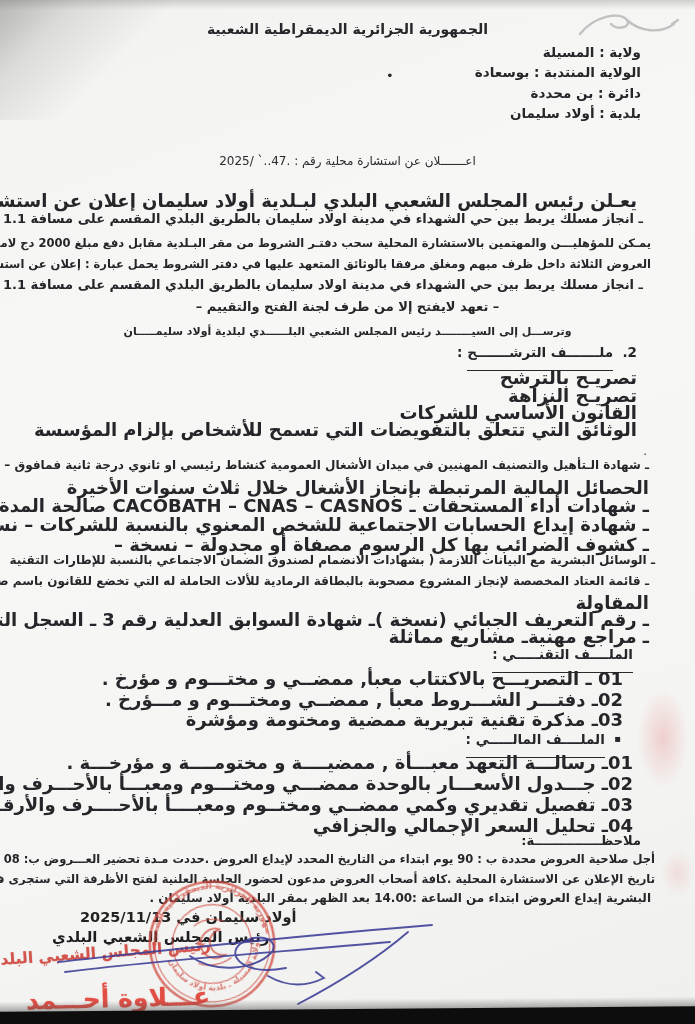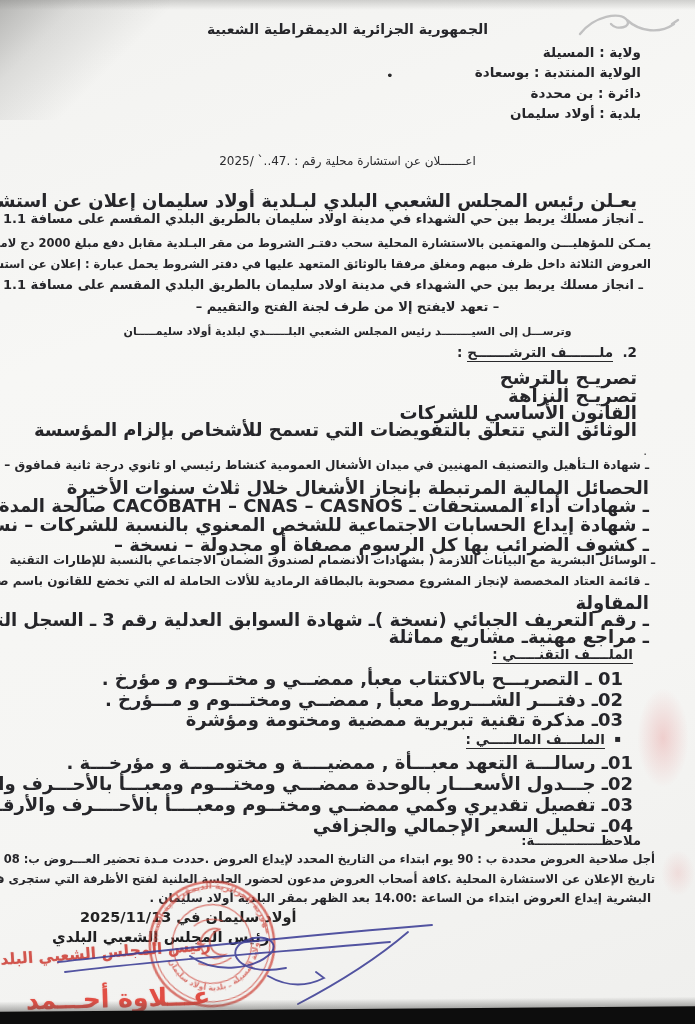--- a/index.html
+++ b/index.html
@@ -5,21 +5,21 @@
   html,body{margin:0;padding:0;}
   body{width:695px;height:1024px;overflow:hidden;background:#e9e9e7;}
   .page{position:relative;width:695px;height:1024px;overflow:hidden;
         background:linear-gradient(160deg,#f2f2f0 0%,#f7f7f5 30%,#f5f5f3 70%,#efefed 100%);
         font-family:"DejaVu Sans",sans-serif;}
   .ln{position:absolute;direction:rtl;unicode-bidi:plaintext;white-space:nowrap;color:#26262a;
       font-weight:bold;font-family:"DejaVu Sans",sans-serif;}
   .center{left:50%;transform:translateX(-50%);}
   .s11{font-size:11px}.s115{font-size:11.5px}.s12{font-size:12px}.s125{font-size:18px}
   .s13{font-size:13px}.s135{font-size:13.5px}.s14{font-size:14px}
-  .u{border-bottom:1.6px solid #2a2a2c;padding-bottom:1px;}
+  .u{border-bottom:1.6px solid #2a2a2c;padding-bottom:10px;}
   .title-line{position:absolute;top:154px;left:50%;transform:translateX(-50%);direction:rtl;
       white-space:nowrap;color:#2b2b2e;font-size:12px;letter-spacing:2px;font-weight:normal;}
   .corner-shade{position:absolute;left:0;top:0;width:170px;height:120px;pointer-events:none;
       background:linear-gradient(135deg,rgba(130,130,128,.55) 0%,rgba(150,150,148,.25) 28%,rgba(150,150,148,0) 62%);}
   .top-edge-shade{position:absolute;left:0;top:0;width:100%;height:10px;
       background:linear-gradient(to bottom,rgba(120,120,118,.30),rgba(120,120,118,0));}
   .scan-band-gray{position:absolute;left:-8px;width:720px;top:999px;height:12px;
       background:linear-gradient(to bottom,rgba(110,110,108,0),rgba(80,80,78,.55));transform:rotate(-.4deg);}
   .scan-band-dark{position:absolute;left:-8px;width:720px;top:1009px;height:28px;background:#0d0d0d;
       transform:rotate(-.45deg);}

